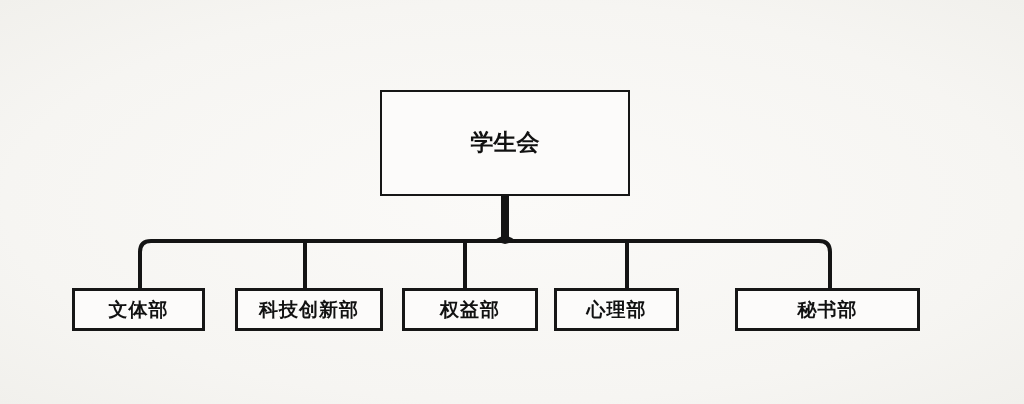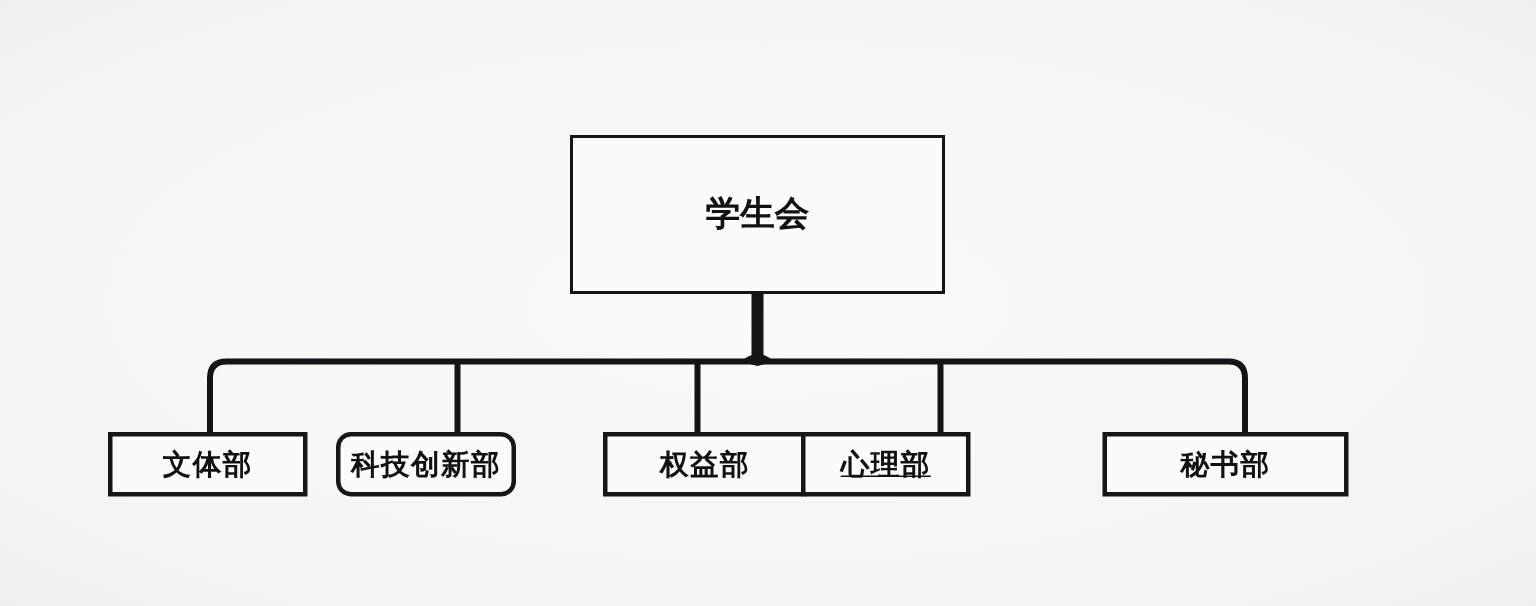--- a/index.html
+++ b/index.html
@@ -57,24 +57,24 @@
   .node.child {
     top: 288px;
     height: 43px;
     font-size: 19px;
     letter-spacing: 1px;
   }
 
   .node.child .label { padding: 0 6px; }
 
   #child-0 { left: 72px;  width: 133px; }
-  #child-1 { left: 224px; width: 120px; border-radius: 10px; }
+  #child-1 { left: 235px; width: 148px; }
   #child-2 { left: 402px; width: 136px; }
-  #child-3 { left: 534px; width: 113px; text-decoration: underline; }
-  #child-4 { left: 735px; width: 164px; }
+  #child-3 { left: 554px; width: 125px; }
+  #child-4 { left: 735px; width: 185px; }
 </style>
 </head>
 <body>
 
 <div class="canvas">
 
   <svg class="connector-layer" viewBox="0 0 1024 404" xmlns="http://www.w3.org/2000/svg">
 
     <path d="M505,195 L505,241" stroke="#141414" stroke-width="8" fill="none"></path>
 

